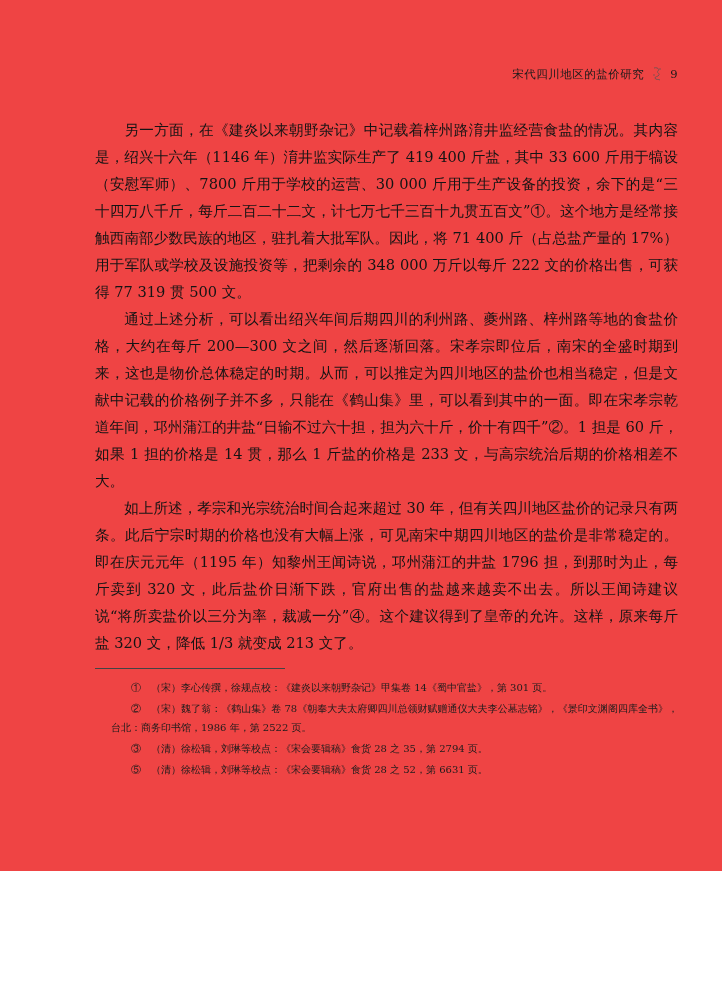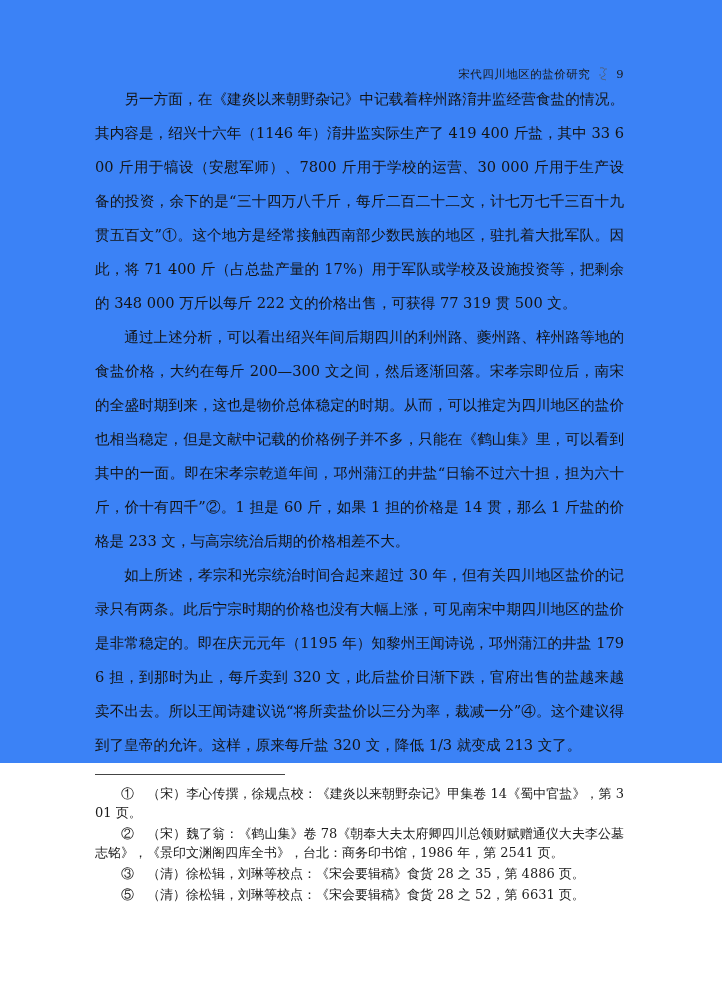--- a/index.html
+++ b/index.html
@@ -11,66 +11,67 @@
     width: 722px;
     height: 1005px;
     font-family: "DejaVu Serif", "Liberation Serif", serif;
     color: #121212;
     overflow: hidden;
   }
   .page {
     position: relative;
     box-sizing: border-box;
     width: 722px;
-    height: 763px;
-    background: #3b82f6;
-    padding: 66px 98px 0 95px;
+    height: 871px;
+    background: #ef4444;
+    padding: 66px 44px 0 95px;
   }
   .running-header {
     display: flex;
     justify-content: flex-end;
     align-items: center;
     gap: 7px;
     font-size: 11.5px;
     letter-spacing: 0.5px;
     color: #1a1a1a;
     height: 16px;
   }
   .ornament {
     display: inline-flex;
     align-items: center;
     opacity: 0.75;
   }
   .page-num {
     font-size: 11.5px;
   }
   .body-text {
+    margin-top: 34px;
     font-size: 14.6px;
-    line-height: 34px;
+    line-height: 27px;
     text-align: justify;
     text-justify: inter-ideograph;
     color: #141414;
   }
   .body-text p {
     margin: 0;
     text-indent: 2em;
     word-break: break-all;
   }
   .footnote-block {
     margin-top: 12px;
   }
   .fn-rule {
     width: 190px;
     height: 1px;
     background: #444;
     margin: 10px 0 9px 0;
   }
   .footnote-block p {
-    margin: 0 0 2px 0;
-    font-size: 13px;
+    margin: 0 0 2px 16px;
+    font-size: 10px;
     line-height: 19px;
     text-indent: 2em;
     text-align: justify;
     word-break: break-all;
     color: #1c1c1c;
   }
 </style>
 </head>
 <body>
 
@@ -90,18 +91,18 @@
 
   <div class="body-text">
     <p>另一方面，在《建炎以来朝野杂记》中记载着梓州路淯井监经营食盐的情况。其内容是，绍兴十六年（1146 年）淯井监实际生产了 419 400 斤盐，其中 33 600 斤用于犒设（安慰军师）、7800 斤用于学校的运营、30 000 斤用于生产设备的投资，余下的是“三十四万八千斤，每斤二百二十二文，计七万七千三百十九贯五百文”①。这个地方是经常接触西南部少数民族的地区，驻扎着大批军队。因此，将 71 400 斤（占总盐产量的 17%）用于军队或学校及设施投资等，把剩余的 348 000 万斤以每斤 222 文的价格出售，可获得 77 319 贯 500 文。</p>
     <p>通过上述分析，可以看出绍兴年间后期四川的利州路、夔州路、梓州路等地的食盐价格，大约在每斤 200—300 文之间，然后逐渐回落。宋孝宗即位后，南宋的全盛时期到来，这也是物价总体稳定的时期。从而，可以推定为四川地区的盐价也相当稳定，但是文献中记载的价格例子并不多，只能在《鹤山集》里，可以看到其中的一面。即在宋孝宗乾道年间，邛州蒲江的井盐“日输不过六十担，担为六十斤，价十有四千”②。1 担是 60 斤，如果 1 担的价格是 14 贯，那么 1 斤盐的价格是 233 文，与高宗统治后期的价格相差不大。</p>
     <p>如上所述，孝宗和光宗统治时间合起来超过 30 年，但有关四川地区盐价的记录只有两条。此后宁宗时期的价格也没有大幅上涨，可见南宋中期四川地区的盐价是非常稳定的。即在庆元元年（1195 年）知黎州王闻诗说，邛州蒲江的井盐 1796 担，到那时为止，每斤卖到 320 文，此后盐价日渐下跌，官府出售的盐越来越卖不出去。所以王闻诗建议说“将所卖盐价以三分为率，裁减一分”④。这个建议得到了皇帝的允许。这样，原来每斤盐 320 文，降低 1/3 就变成 213 文了。</p>
   </div>
 
   <div class="footnote-block">
     <div class="fn-rule"></div>
     <p>①　（宋）李心传撰，徐规点校：《建炎以来朝野杂记》甲集卷 14《蜀中官盐》，第 301 页。</p>
-    <p>②　（宋）魏了翁：《鹤山集》卷 78《朝奉大夫太府卿四川总领财赋赠通仪大夫李公墓志铭》，《景印文渊阁四库全书》，台北：商务印书馆，1986 年，第 2541 页。</p>
-    <p>③　（清）徐松辑，刘琳等校点：《宋会要辑稿》食货 28 之 35，第 4886 页。</p>
+    <p>②　（宋）魏了翁：《鹤山集》卷 78《朝奉大夫太府卿四川总领财赋赠通仪大夫李公墓志铭》，《景印文渊阁四库全书》，台北：商务印书馆，1986 年，第 2522 页。</p>
+    <p>③　（清）徐松辑，刘琳等校点：《宋会要辑稿》食货 28 之 35，第 2794 页。</p>
     <p>⑤　（清）徐松辑，刘琳等校点：《宋会要辑稿》食货 28 之 52，第 6631 页。</p>
   </div>
 
 </div>
 
 </body></html>

